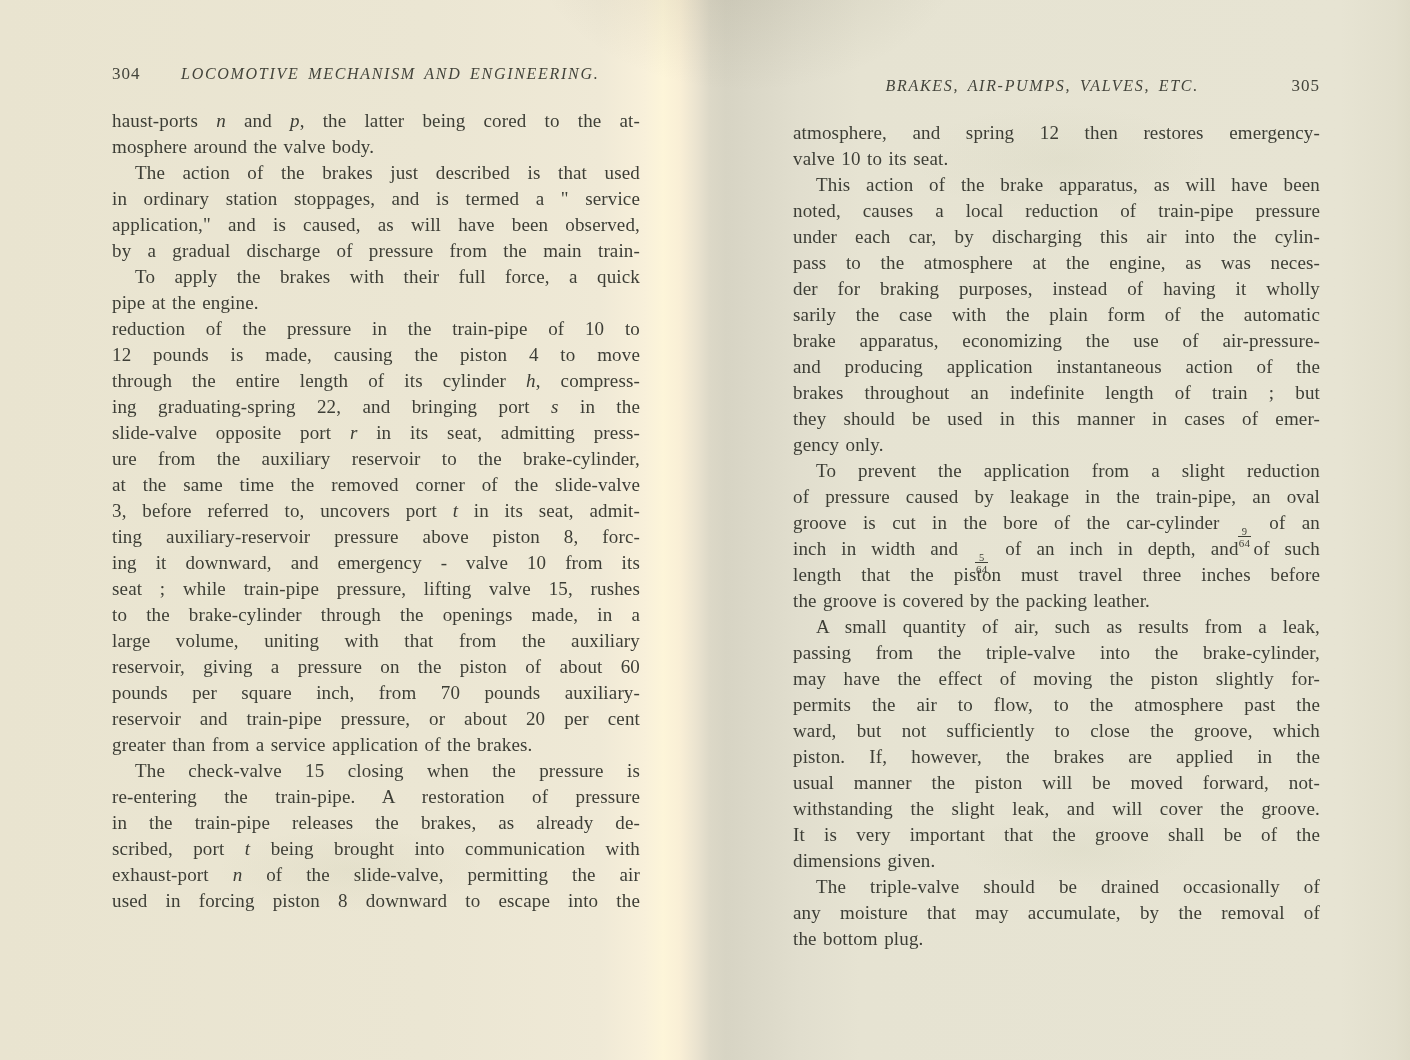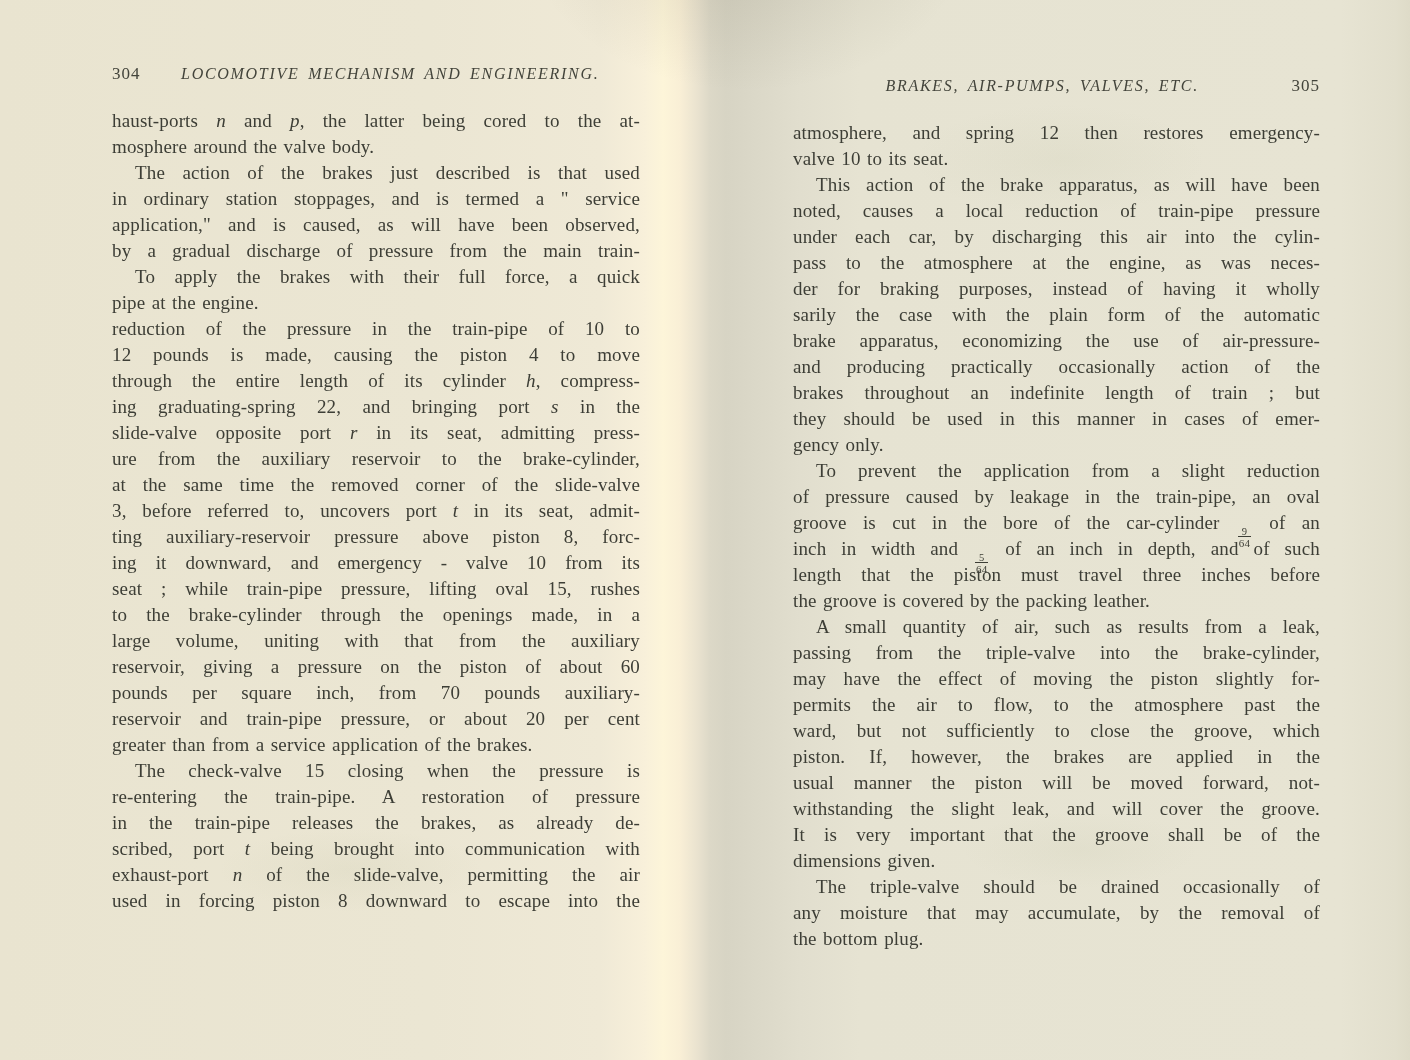--- a/index.html
+++ b/index.html
@@ -82,21 +82,21 @@
         <div class="line">reduction of the pressure in the train-pipe of 10 to</div>
         <div class="line">12 pounds is made, causing the piston 4 to move</div>
         <div class="line">through the entire length of its cylinder <i>h</i>, compress-</div>
         <div class="line">ing graduating-spring 22, and bringing port <i>s</i> in the</div>
         <div class="line">slide-valve opposite port <i>r</i> in its seat, admitting press-</div>
         <div class="line">ure from the auxiliary reservoir to the brake-cylinder,</div>
         <div class="line">at the same time the removed corner of the slide-valve</div>
         <div class="line">3, before referred to, uncovers port <i>t</i> in its seat, admit-</div>
         <div class="line">ting auxiliary-reservoir pressure above piston 8, forc-</div>
         <div class="line">ing it downward, and emergency - valve 10 from its</div>
-        <div class="line">seat ; while train-pipe pressure, lifting oval 15, rushes</div>
+        <div class="line">seat ; while train-pipe pressure, lifting valve 15, rushes</div>
         <div class="line">to the brake-cylinder through the openings made, in a</div>
         <div class="line">large volume, uniting with that from the auxiliary</div>
         <div class="line">reservoir, giving a pressure on the piston of about 60</div>
         <div class="line">pounds per square inch, from 70 pounds auxiliary-</div>
         <div class="line">reservoir and train-pipe pressure, or about 20 per cent</div>
         <div class="line pend">greater than from a service application of the brakes.</div>
         <div class="line indent">The check-valve 15 closing when the pressure is</div>
         <div class="line">re-entering the train-pipe. A restoration of pressure</div>
         <div class="line">in the train-pipe releases the brakes, as already de-</div>
         <div class="line">scribed, port <i>t</i> being brought into communication with</div>
@@ -113,21 +113,21 @@
     <div class="body">
         <div class="line">atmosphere, and spring 12 then restores emergency-</div>
         <div class="line pend">valve 10 to its seat.</div>
         <div class="line indent">This action of the brake apparatus, as will have been</div>
         <div class="line">noted, causes a local reduction of train-pipe pressure</div>
         <div class="line">under each car, by discharging this air into the cylin-</div>
         <div class="line">pass to the atmosphere at the engine, as was neces-</div>
         <div class="line">der for braking purposes, instead of having it wholly</div>
         <div class="line">sarily the case with the plain form of the automatic</div>
         <div class="line">brake apparatus, economizing the use of air-pressure-</div>
-        <div class="line">and producing practically occasionally action of the</div>
+        <div class="line">and producing application instantaneous action of the</div>
         <div class="line">brakes throughout an indefinite length of train ; but</div>
         <div class="line">they should be used in this manner in cases of emer-</div>
         <div class="line pend">gency only.</div>
         <div class="line indent">To prevent the application from a slight reduction</div>
         <div class="line">of pressure caused by leakage in the train-pipe, an oval</div>
         <div class="line">groove is cut in the bore of the car-cylinder <span class="fr">
             <span class="fn">9</span>
             <span class="fd">64</span>
           </span> of an</div>
         <div class="line">inch in width and <span class="fr">

